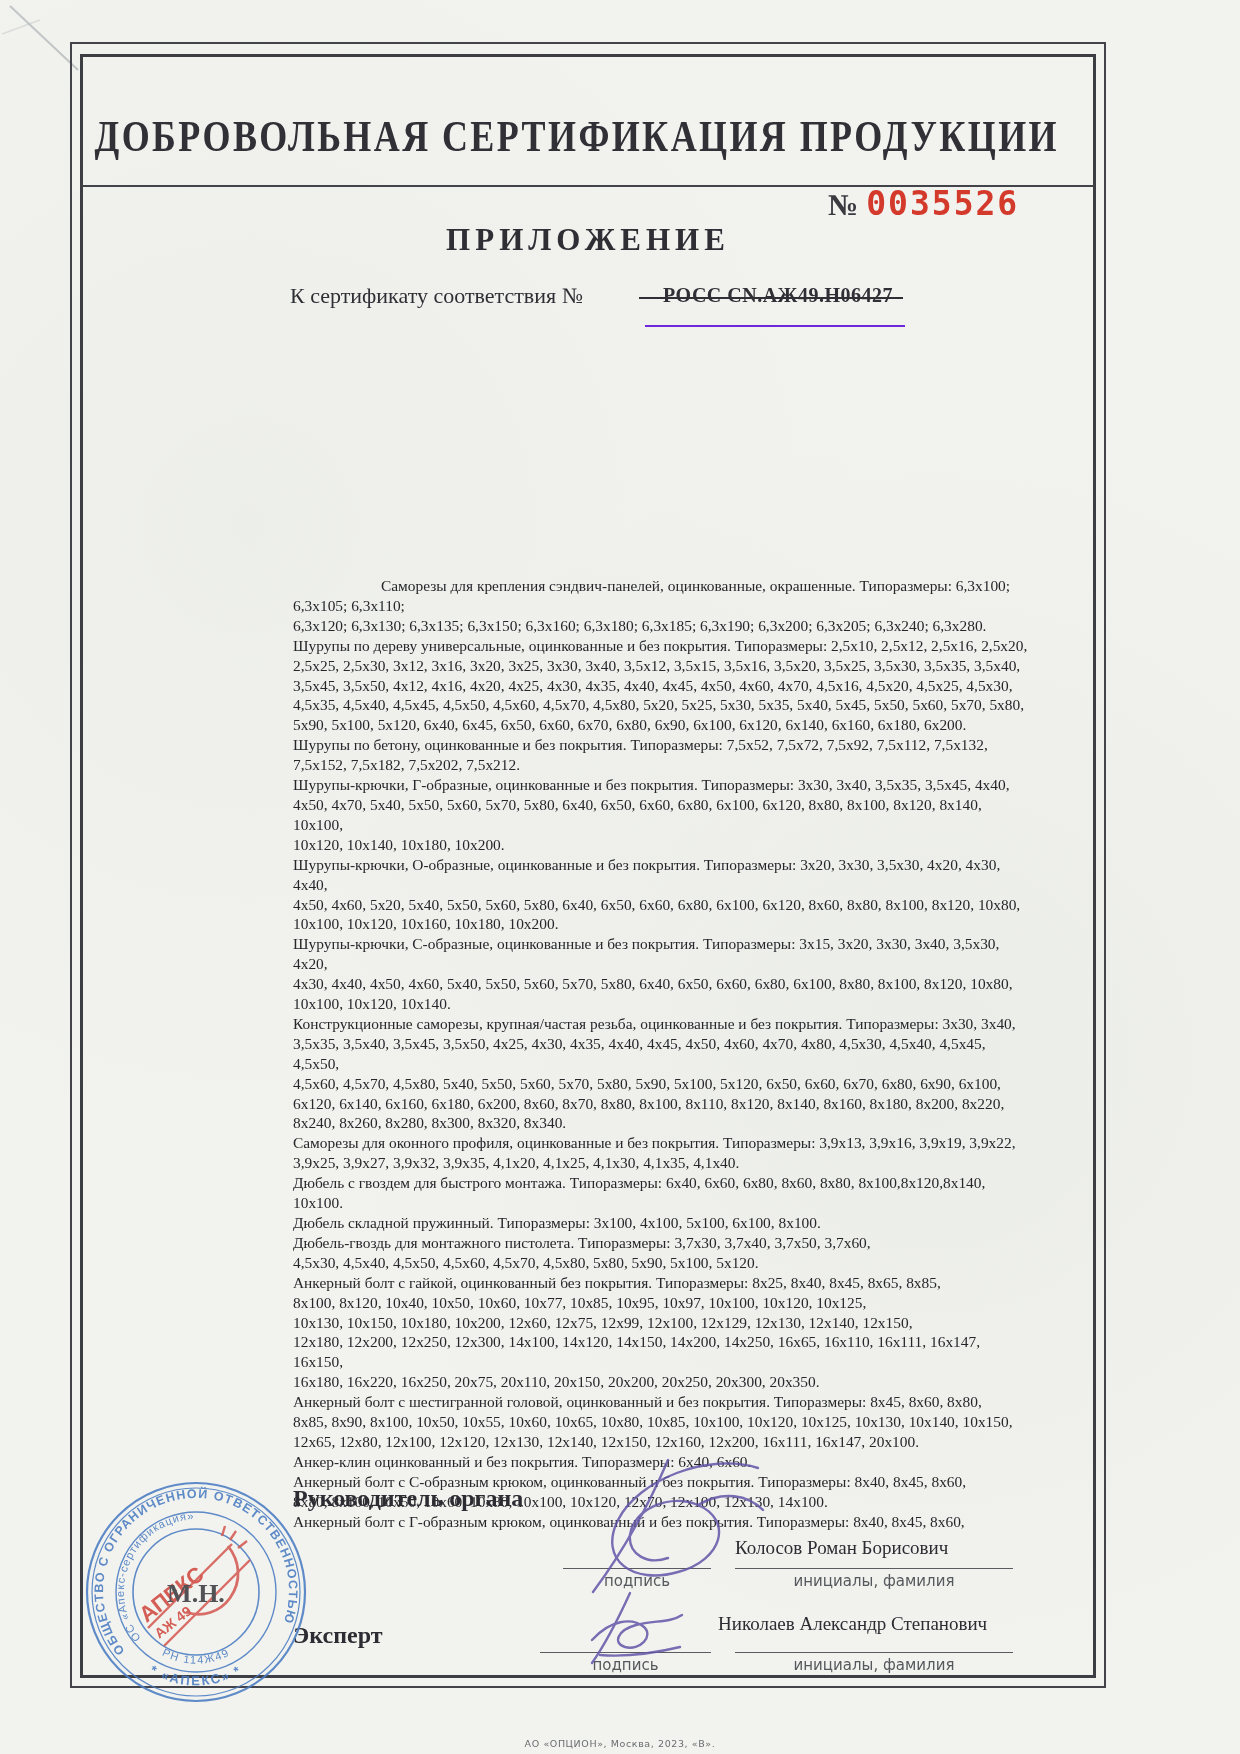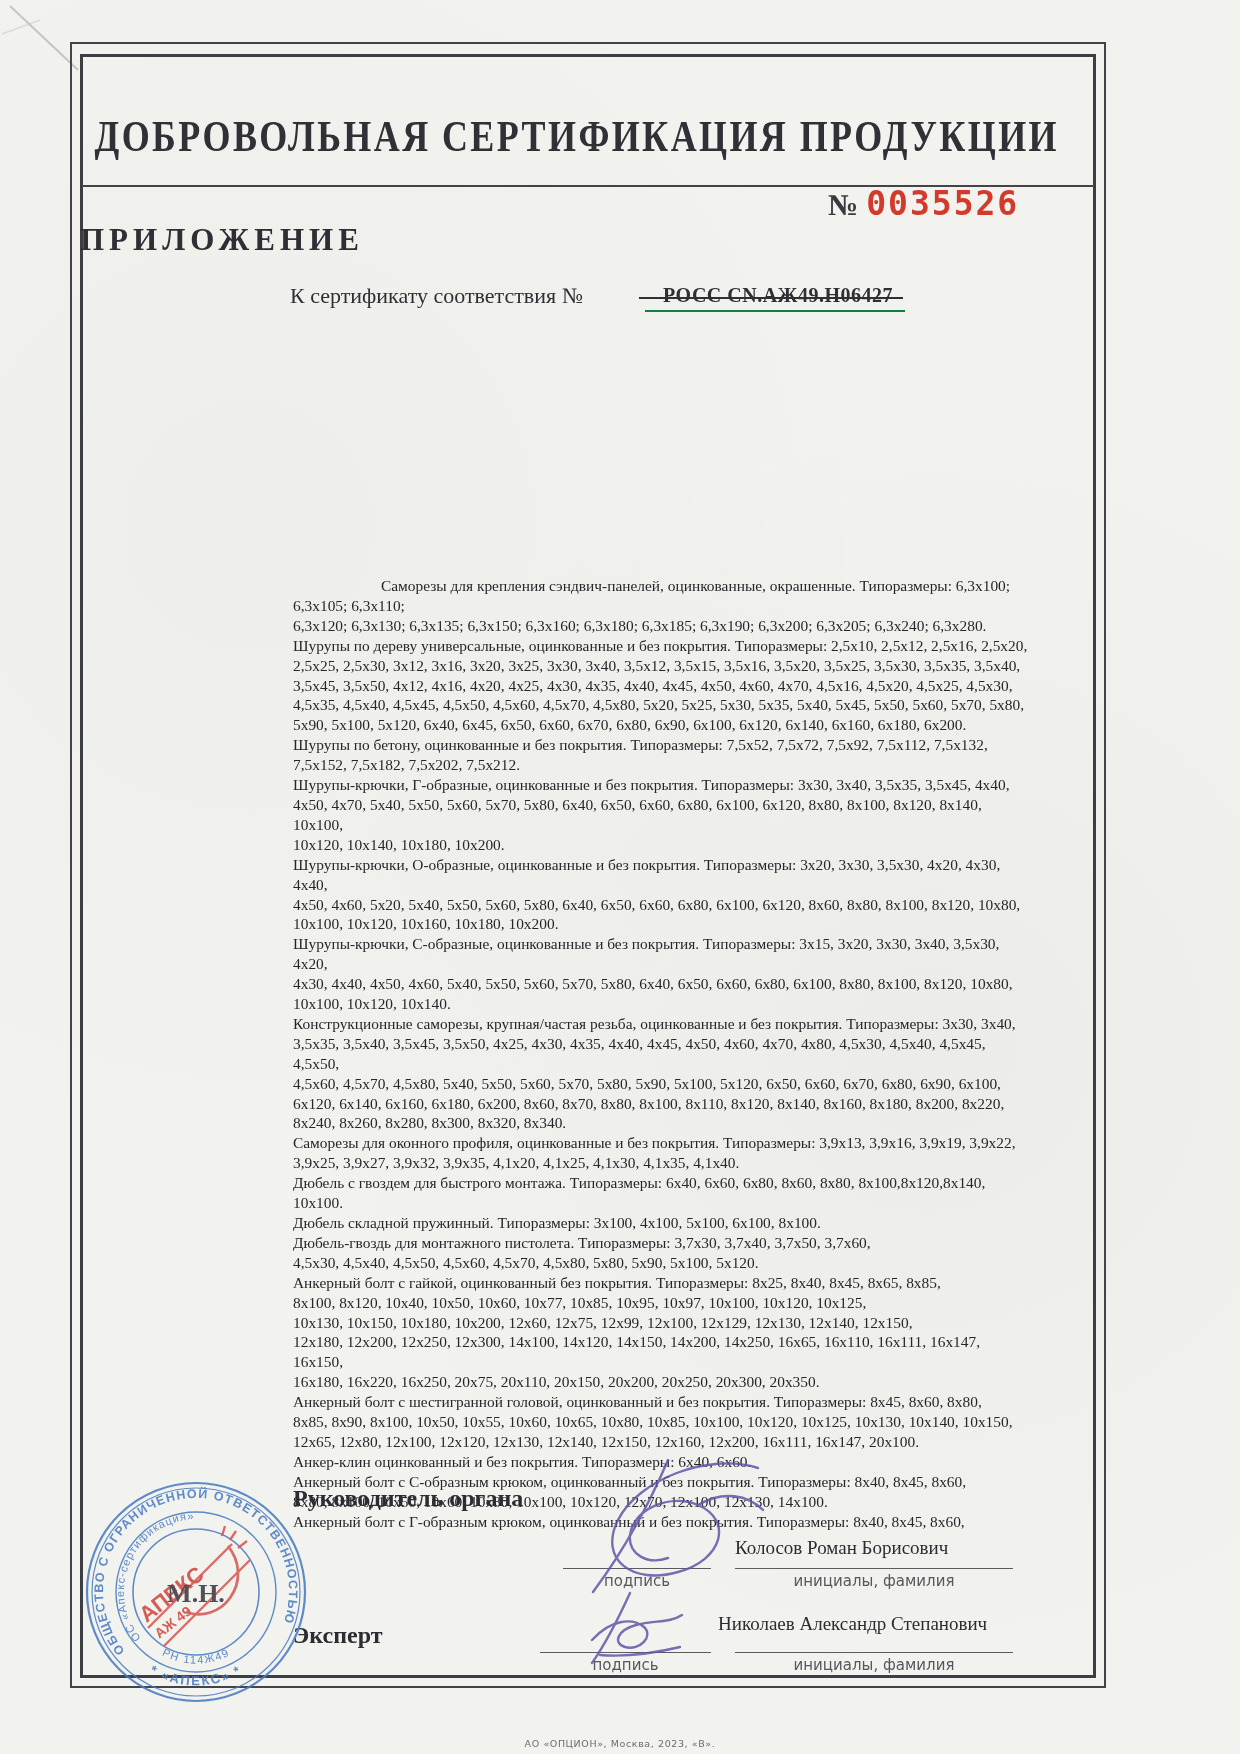--- a/index.html
+++ b/index.html
@@ -44,32 +44,33 @@
     position:absolute; left:828px; top:184px; white-space:nowrap;
   }
   .doc-number .no-sign { font-size:30px; font-weight:bold; color:#3a3a40; margin-right:8px; }
   .doc-number .digits {
     font-family:"DejaVu Sans Mono", monospace;
     font-size:33px; font-weight:bold; letter-spacing:2px;
     color:#d43a2c;
   }
   .appendix-title {
     position:absolute; left:80px; top:222px; width:1016px;
+    text-align:center;
   }
   .appendix-title span {
     font-weight:bold; font-size:31px; letter-spacing:5px; color:#2e2e34;
   }
   .cert-line-label {
     position:absolute; left:290px; top:283px;
     font-weight:normal; font-size:22px; color:#2e2e34; white-space:nowrap;
   }
   .cert-number-wrap {
     position:absolute; left:645px; top:282px;
-    border-bottom:2px solid #15803d;
-    padding:2px 12px 3px 18px;
+    border-bottom:2px solid #6d28d9;
+    padding:2px 12px 18px 18px;
     white-space:nowrap;
   }
   .cert-number {
     position:relative; display:inline-block;
     font-weight:bold; font-size:20px; letter-spacing:0.5px; color:#2f2f35;
   }
   .cert-number::after {
     content:""; position:absolute; left:-24px; right:-10px; top:58%; height:2px;
     background:#2f2f35;
   }

